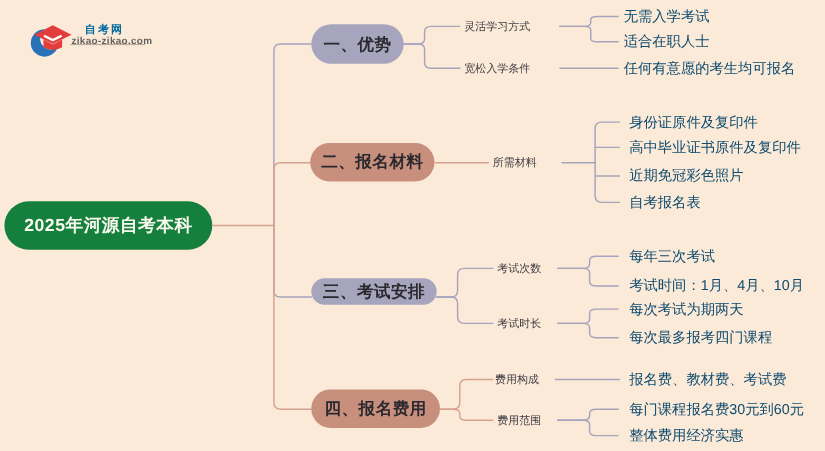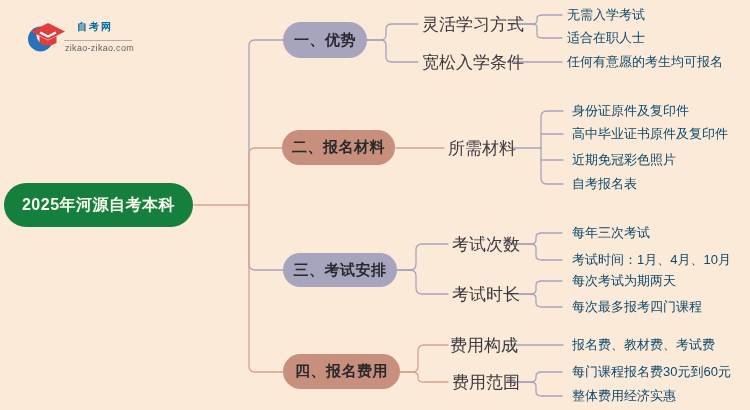--- a/index.html
+++ b/index.html
@@ -8,31 +8,31 @@
   #wires{position:absolute;left:0;top:0;width:750px;height:410px;}
   .pill{position:absolute;display:flex;align-items:center;justify-content:center;
         border-radius:18px;font-weight:bold;font-size:15px;color:#29292e;
         white-space:nowrap;letter-spacing:.5px;}
   .pill.purple{background:#a7a4bd;}
   .pill.salmon{background:#c98f7d;}
   .root-pill{position:absolute;left:4px;top:183px;width:189px;height:44px;
         background:#15803d;border-radius:22px;display:flex;align-items:center;
         justify-content:center;color:#faf9ef;font-weight:bold;font-size:16px;
         letter-spacing:.5px;white-space:nowrap;}
-  .sub{position:absolute;transform:translateY(-50%);font-size:17px;
+  .sub{position:absolute;transform:translateY(-50%);font-size:10px;
         color:#3c3b40;white-space:nowrap;}
   .leaf{position:absolute;transform:translateY(-50%);font-size:13px;
         color:#0c4a6e;white-space:nowrap;}
   .logo{position:absolute;left:27px;top:14px;width:120px;height:44px;}
   .logo-icon{position:absolute;left:0;top:2px;}
   .logo-title{position:absolute;left:50px;top:6px;font-size:10px;font-weight:bold;
         color:#0369a1;letter-spacing:2px;white-space:nowrap;}
   .logo-sep{position:absolute;left:37px;top:26px;width:68px;height:1px;background:#b9ac9e;}
-  .logo-domain{position:absolute;left:38px;top:29px;font-size:9px;color:#63625f;
-        letter-spacing:.3px;white-space:nowrap;}
+  .logo-domain{position:absolute;left:38px;top:18px;font-size:9px;color:#63625f;
+        letter-spacing:.3px;white-space:nowrap;font-weight:bold;}
 </style>
 </head>
 <body>
 
 <div id="stage">
 
   <svg id="wires" viewBox="0 0 750 410" fill="none" stroke-linecap="round">
     <g stroke="#a6a3bd" stroke-width="1.3">
       <path d="M249 205 V46 Q249 40 255 40 H283"></path>
       <path d="M249 205 V264 Q249 270 255 270 H283"></path>
@@ -76,21 +76,21 @@
     </svg>
     <div class="logo-title">自考网</div>
     <div class="logo-sep"></div>
     <div class="logo-domain">zikao-zikao.com</div>
   </div>
 
   <div class="root-pill">2025年河源自考本科</div>
 
   <div class="pill salmon" style="left:282px;top:130px;width:113px;height:35px">二、报名材料</div>
   <div class="pill purple" style="left:283px;top:22px;width:84px;height:36px">一、优势</div>
-  <div class="pill purple" style="left:283px;top:253px;width:114px;height:34px">三、考试安排</div>
+  <div class="pill purple" style="left:283px;top:253px;width:114px;height:24px">三、考试安排</div>
   <div class="pill salmon" style="left:283px;top:354px;width:117px;height:35px">四、报名费用</div>
 
   <div class="sub" style="left:422px;top:24px">灵活学习方式</div>
   <div class="sub" style="left:422px;top:62px">宽松入学条件</div>
   <div class="sub" style="left:448px;top:148px">所需材料</div>
   <div class="sub" style="left:452px;top:244px">考试次数</div>
   <div class="sub" style="left:452px;top:294px">考试时长</div>
   <div class="sub" style="left:450px;top:345px">费用构成</div>
   <div class="sub" style="left:452px;top:382px">费用范围</div>
 

